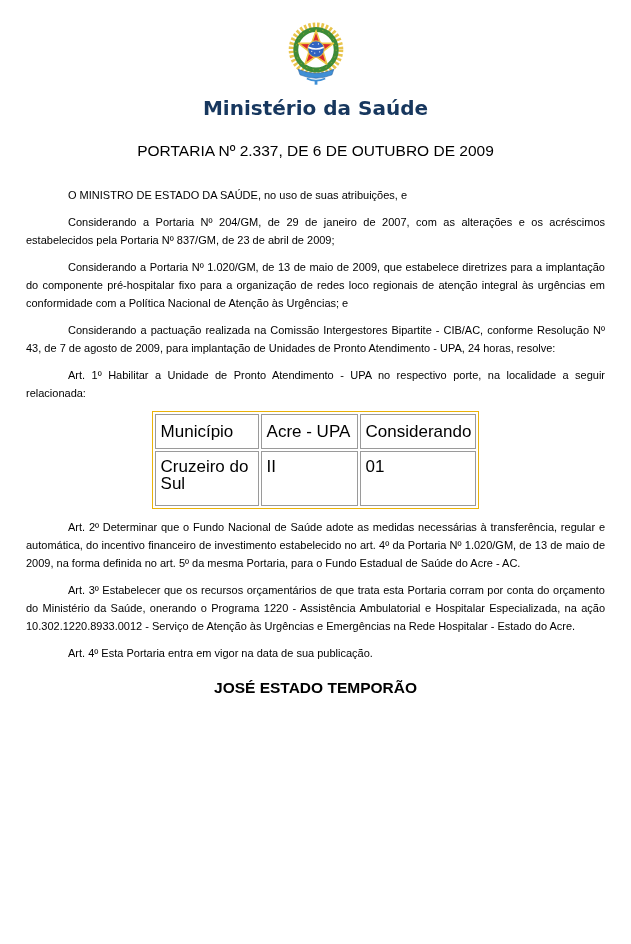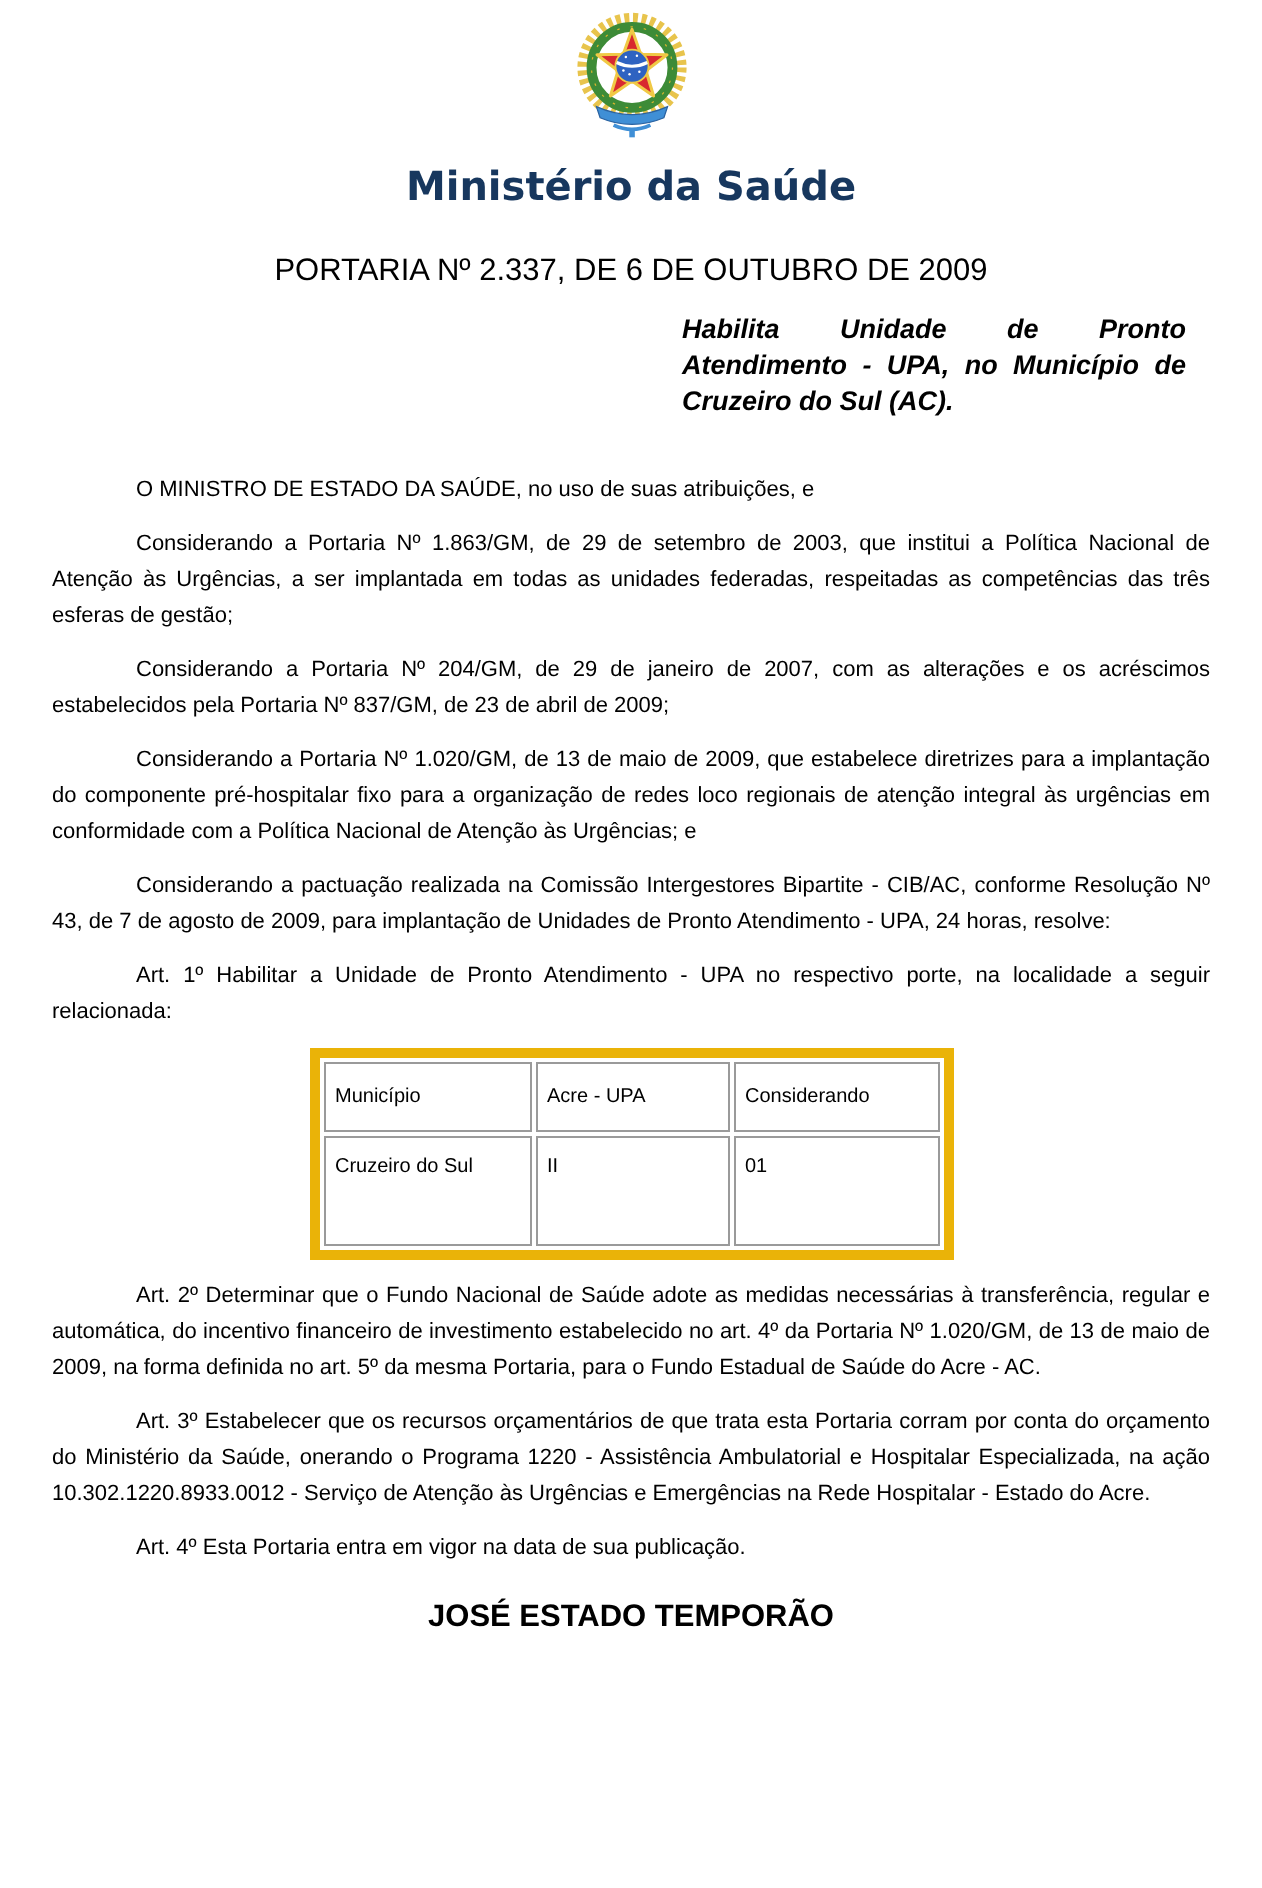--- a/index.html
+++ b/index.html
@@ -8,21 +8,21 @@
     height: 944px;
     background: #ffffff;
     overflow: hidden;
     font-family: "Liberation Sans", sans-serif;
     color: #000000;
   }
   .page {
     box-sizing: border-box;
     width: 631px;
     height: 944px;
-    padding: 4px 26px 0 26px;
+    padding: 20px 26px 0 26px;
   }
   
   .doc-header { text-align: center; }
   .emblem { display: inline-block; margin-top: 2px; }
   .ministry-title {
     font-family: "DejaVu Sans", sans-serif;
     font-weight: bold;
     font-size: 20px;
     line-height: 24px;
     color: #17375E;
@@ -59,22 +59,22 @@
     text-align: justify;
     text-indent: 42px;
     margin: 9px 0;
   }
   .para.first { margin-top: 26px; }
   
   .upa-table {
     margin: 9px auto 6px auto;
     border-collapse: separate;
     border-spacing: 2px;
-    border: 5px solid #eab308;
-    font-size: 10px;
+    border: 1px solid #eab308;
+    font-size: 17px;
     line-height: 17px;
   }
   .upa-table td {
     border: 1px solid #9a9a9a;
     vertical-align: top;
     padding: 8px 4px 3px 5px;
     text-align: left;
     font-weight: normal;
   }
   .upa-table .hrow td { height: 22px; }
@@ -117,24 +117,22 @@
         <path d="M46,77 Q75,90 104,77 L101,86 Q75,97 49,86 Z" fill="#3f8fd6" stroke="#2a62a0" stroke-width="1"></path>
         <path d="M60,92 Q75,99 90,92" stroke="#3f8fd6" stroke-width="3" fill="none"></path>
         <rect x="72.8" y="95" width="4.5" height="7" fill="#3f8fd6"></rect>
       </svg>
     </span>
     <div class="ministry-title">Ministério da Saúde</div>
   </div>
 
   <div class="doc-title">PORTARIA Nº 2.337, DE 6 DE OUTUBRO DE 2009</div>
 
-  <div class="ementa">Habilita Unidade de Pronto Atendimento - UPA, no Município de Cruzeiro do Sul (AC).</div>
 
   <p class="para first">O MINISTRO DE ESTADO DA SAÚDE, no uso de suas atribuições, e</p>
-  <p class="para">Considerando a Portaria Nº 1.863/GM, de 29 de setembro de 2003, que institui a Política Nacional de Atenção às Urgências, a ser implantada em todas as unidades federadas, respeitadas as competências das três esferas de gestão;</p>
   <p class="para">Considerando a Portaria Nº 204/GM, de 29 de janeiro de 2007, com as alterações e os acréscimos estabelecidos pela Portaria Nº 837/GM, de 23 de abril de 2009;</p>
   <p class="para">Considerando a Portaria Nº 1.020/GM, de 13 de maio de 2009, que estabelece diretrizes para a implantação do componente pré-hospitalar fixo para a organização de redes loco regionais de atenção integral às urgências em conformidade com a Política Nacional de Atenção às Urgências; e</p>
   <p class="para">Considerando a pactuação realizada na Comissão Intergestores Bipartite - CIB/AC, conforme Resolução Nº 43, de 7 de agosto de 2009, para implantação de Unidades de Pronto Atendimento - UPA, 24 horas, resolve:</p>
   <p class="para">Art. 1º Habilitar a Unidade de Pronto Atendimento - UPA no respectivo porte, na localidade a seguir relacionada:</p>
 
   <table class="upa-table">
     <tbody>
       <tr class="hrow">
         <td class="col-municipio">Município</td>
         <td class="col-porte">Acre - UPA</td>

